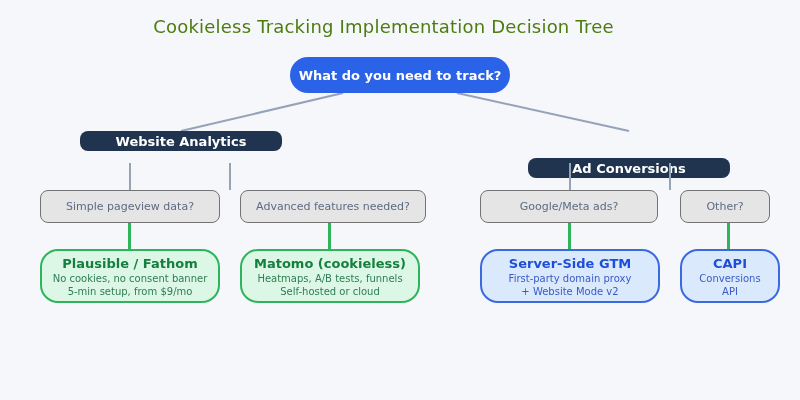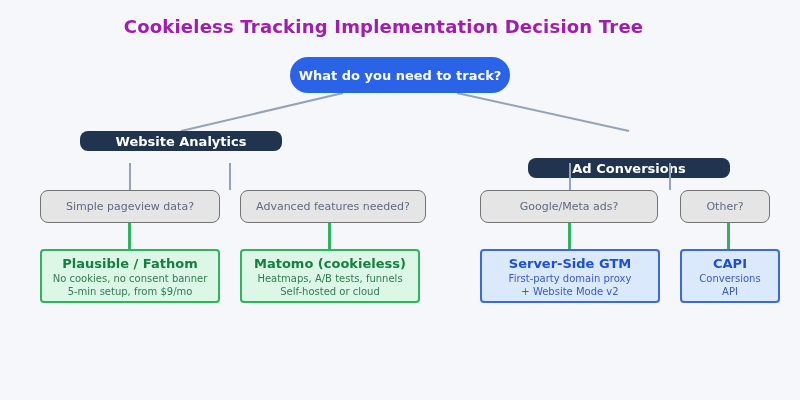--- a/index.html
+++ b/index.html
@@ -14,22 +14,22 @@
     height: 400px;
     background: #f5f7fa;
     overflow: hidden;
   }
   .abs { position: absolute; }
 
   .title {
     top: 16px; left: 0; width: 767px;
     text-align: center;
     font-size: 18px;
-    font-weight: bold;
-    color: #a21caf;
+    font-weight: normal;
+    color: #4d7c0f;
     letter-spacing: 0.2px;
   }
 
   .node {
     display: flex;
     align-items: center;
     justify-content: center;
     text-align: center;
   }
 
@@ -62,21 +62,21 @@
     font-size: 11px;
     justify-content: center;
   }
   .question.simple   { left: 40px;  width: 180px; }
   .question.advanced { left: 240px; width: 186px; }
   .question.google   { left: 480px; width: 178px; }
   .question.other    { left: 680px; width: 90px;  }
 
   .leaf {
     top: 249px; height: 54px;
-    border-radius: 4px;
+    border-radius: 18px;
     display: flex;
     flex-direction: column;
     align-items: center;
     justify-content: center;
     text-align: center;
     padding-top: 2px;
   }
   .leaf .leaf-title { font-size: 13px; font-weight: bold; line-height: 16px; }
   .leaf .leaf-line  { font-size: 10px; line-height: 13px; white-space: nowrap; }
   .leaf.green {

